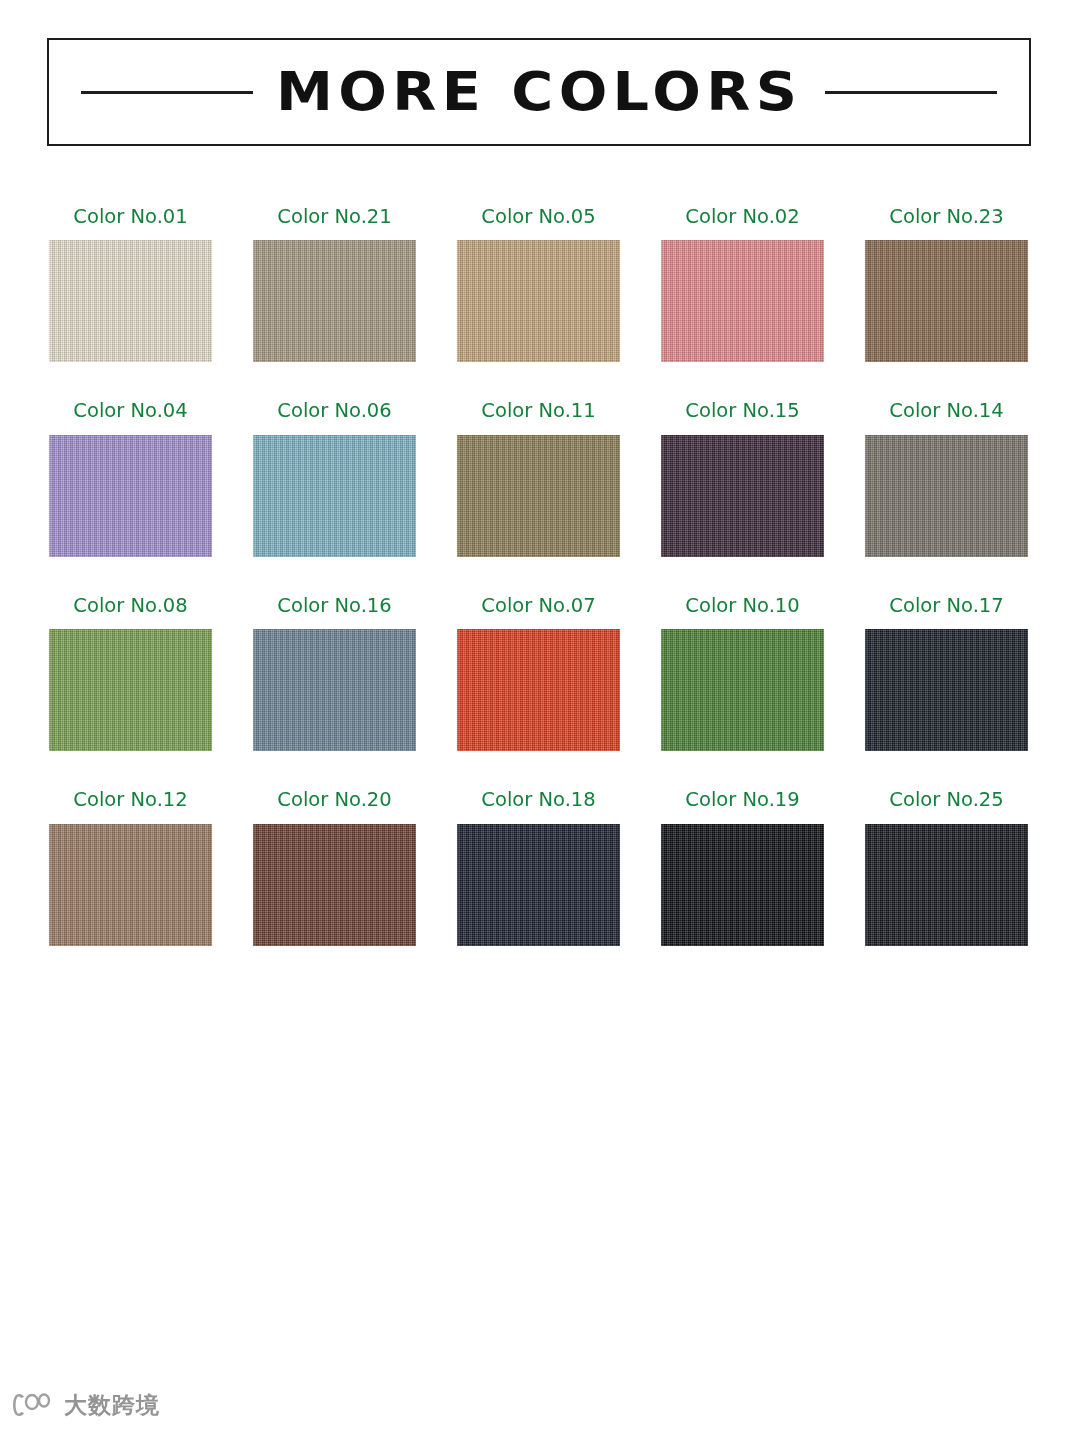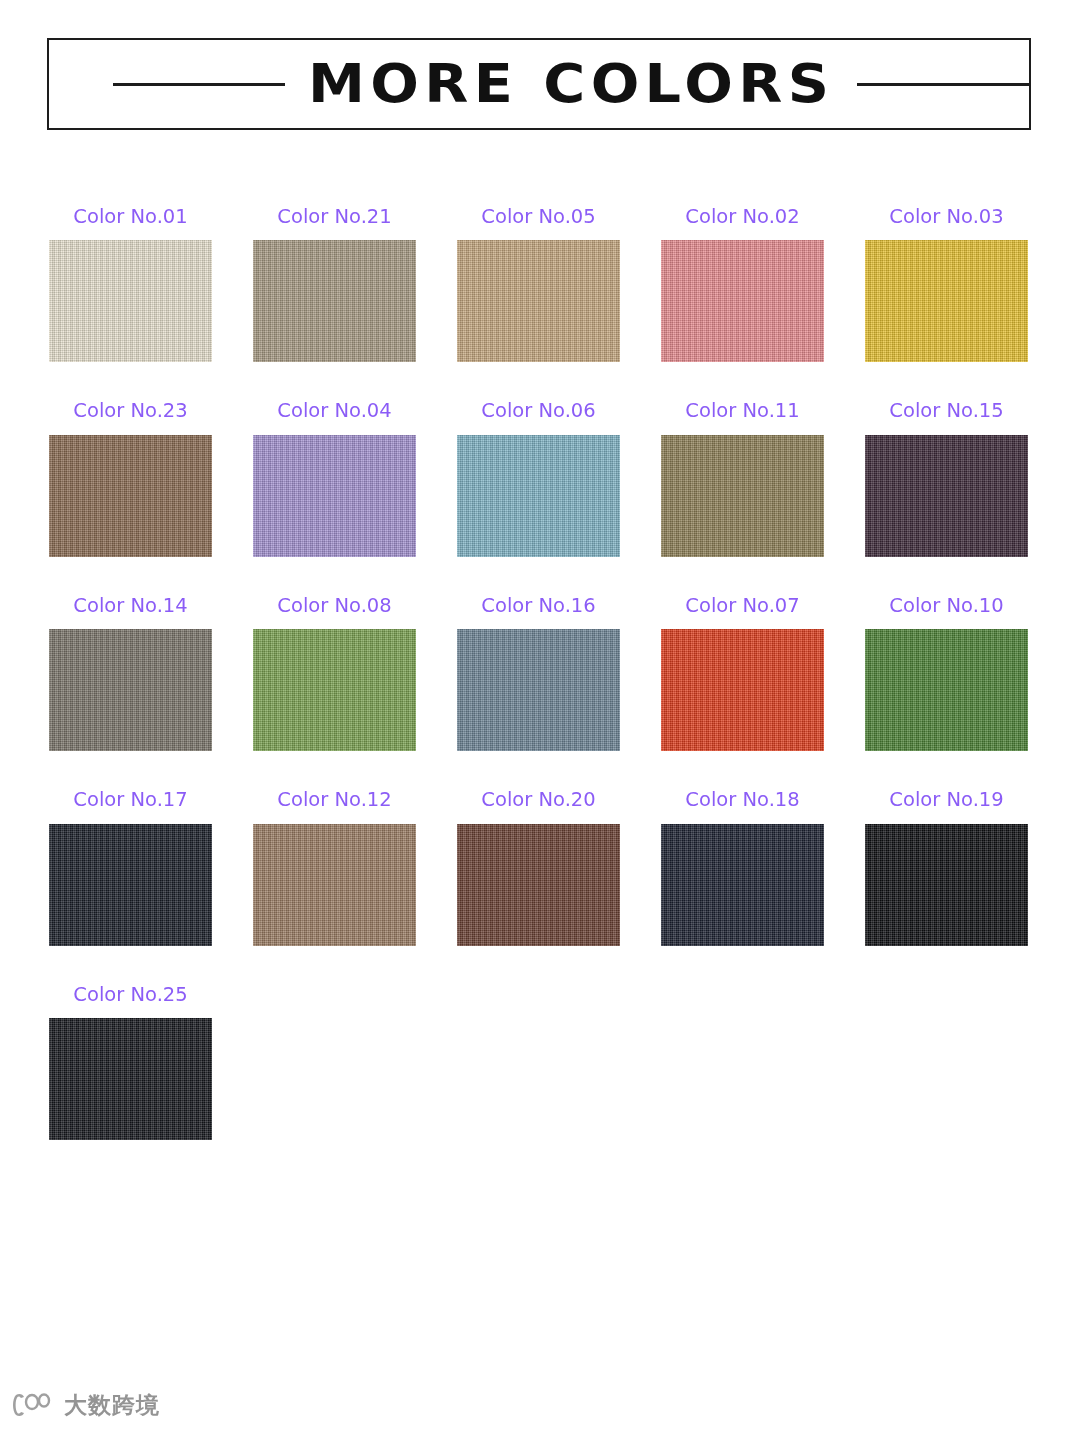--- a/index.html
+++ b/index.html
@@ -14,26 +14,26 @@
     font-family: "DejaVu Sans", sans-serif;
     overflow: hidden;
   }
 
   
   .header-box {
     position: absolute;
     left: 47px;
     top: 38px;
     width: 984px;
-    height: 92px;
+    height: 108px;
     box-sizing: border-box;
     border: 2px solid #1d1d1d;
     display: flex;
     align-items: center;
-    justify-content: flex-end;
+    justify-content: center;
     gap: 38px;
   }
   .rule {
     width: 172px;
     height: 3px;
     background: #1d1d1d;
     flex: none;
   }
   .header-title {
     font-family: "DejaVu Sans", sans-serif;
@@ -56,21 +56,21 @@
     grid-template-columns: repeat(5, 163px);
     column-gap: 41px;
     row-gap: 37px;
   }
   .cell {
     width: 163px;
   }
   .cell-label {
     font-family: "DejaVu Sans", sans-serif;
     font-size: 19.5px;
-    color: #8b5cf6;
+    color: #15803d;
     text-align: center;
     line-height: 1.2;
     margin-bottom: 12px;
     white-space: nowrap;
   }
   .swatch {
     width: 163px;
     height: 122px;
     position: relative;
     overflow: hidden;
@@ -146,24 +146,20 @@
     </div>
     <div class="cell">
       <div class="cell-label">Color No.05</div>
       <div class="swatch" style="background-color: rgb(198, 168, 127);"></div>
     </div>
     <div class="cell">
       <div class="cell-label">Color No.02</div>
       <div class="swatch" style="background-color: rgb(233, 140, 144);"></div>
     </div>
     <div class="cell">
-      <div class="cell-label">Color No.03</div>
-      <div class="swatch" style="background-color: rgb(232, 194, 48);"></div>
-    </div>
-    <div class="cell">
       <div class="cell-label">Color No.23</div>
       <div class="swatch" style="background-color: rgb(138, 107, 81);"></div>
     </div>
     <div class="cell">
       <div class="cell-label">Color No.04</div>
       <div class="swatch" style="background-color: rgb(164, 146, 210);"></div>
     </div>
     <div class="cell">
       <div class="cell-label">Color No.06</div>
       <div class="swatch" style="background-color: rgb(127, 180, 198);"></div>

